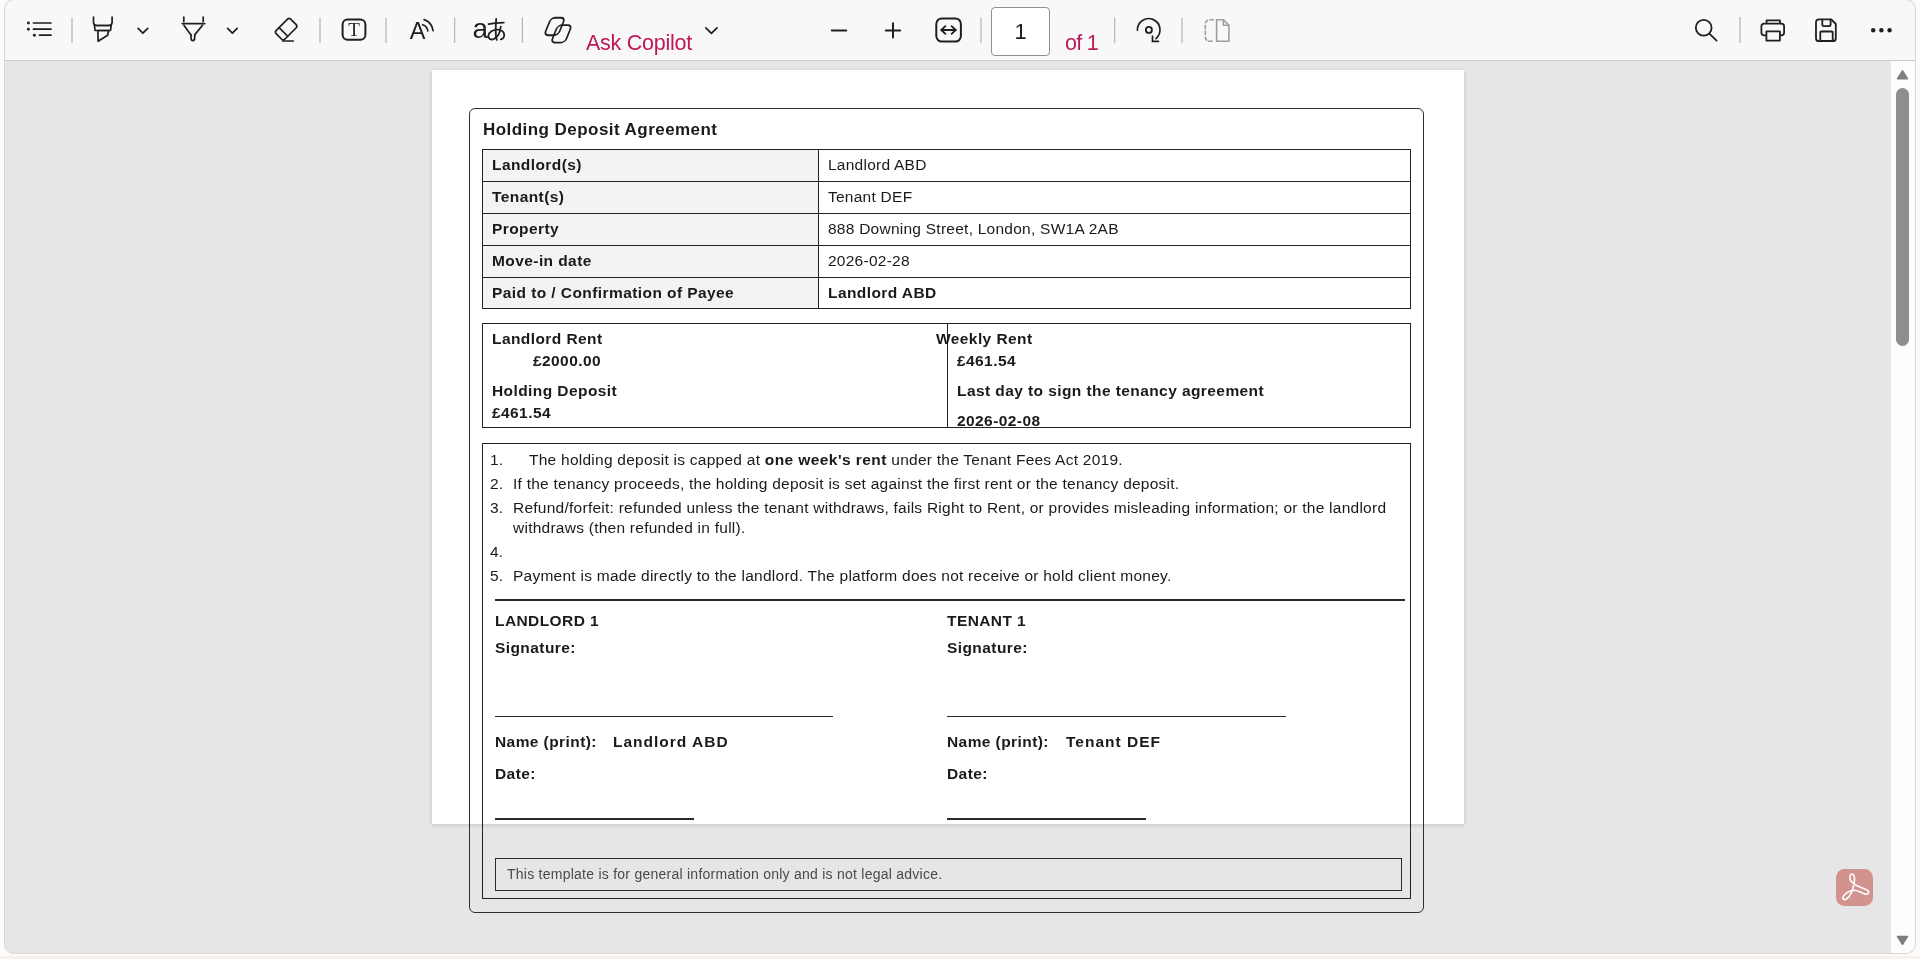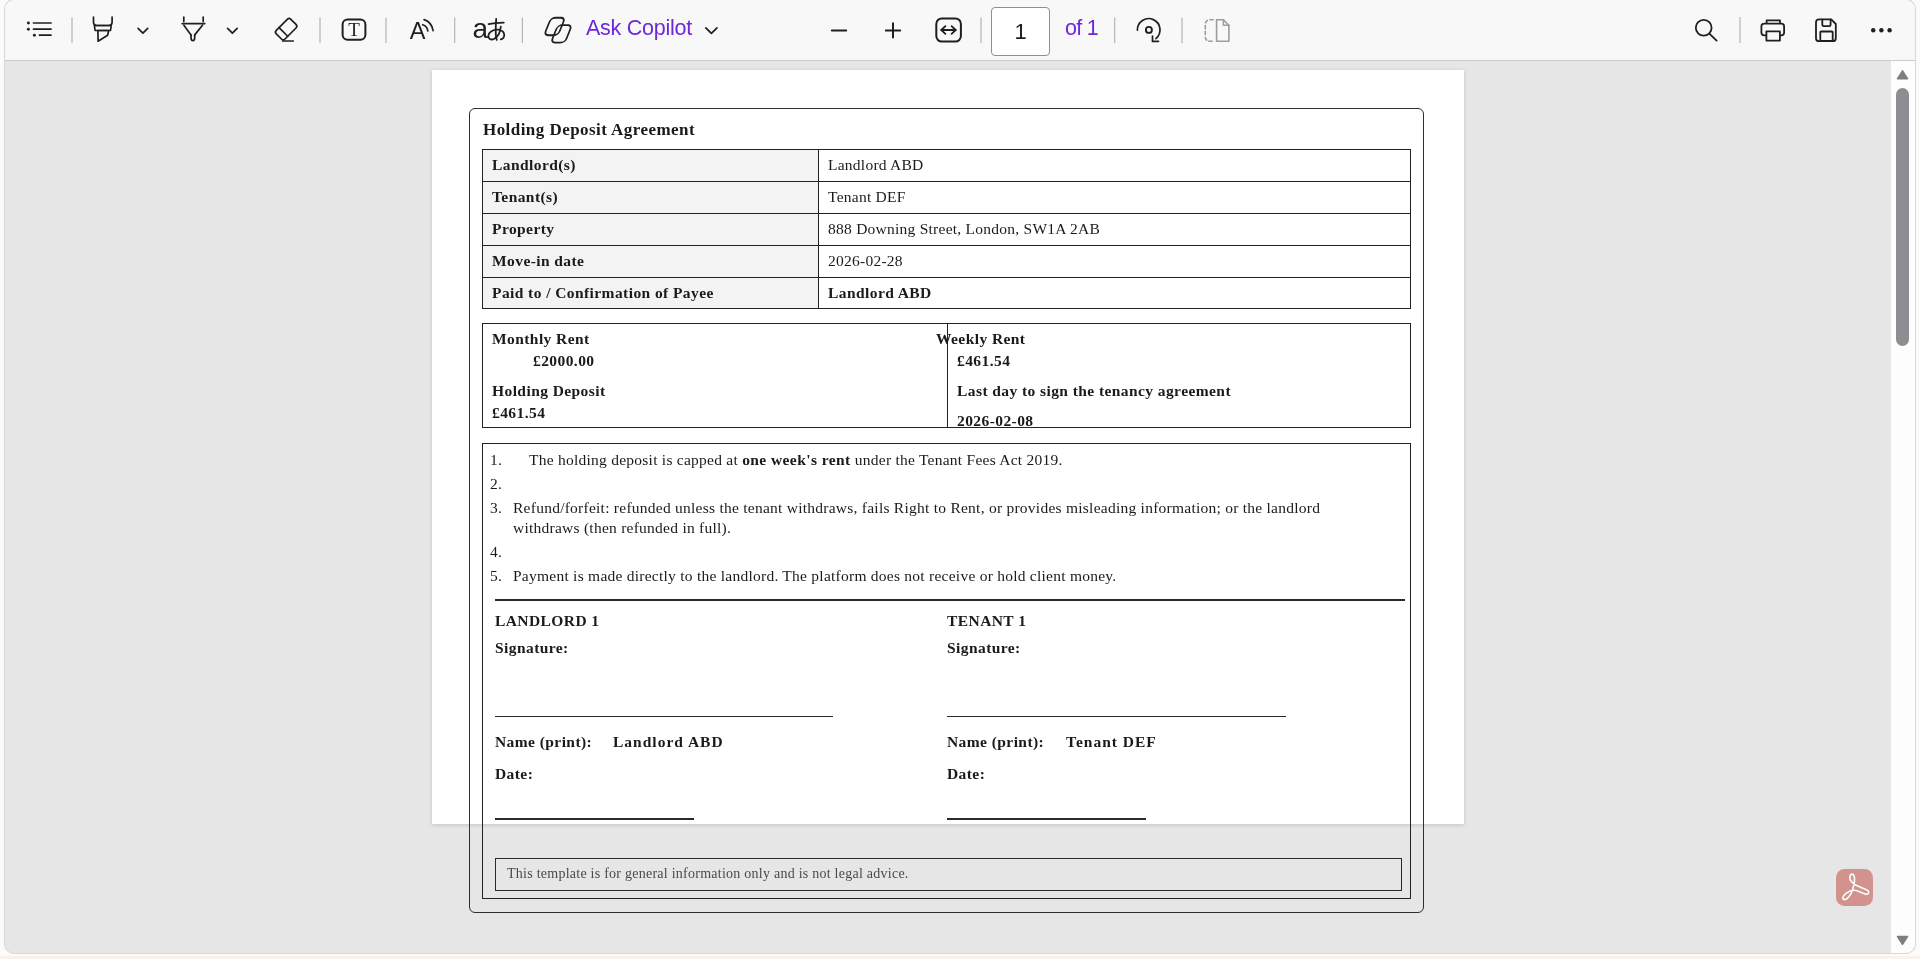--- a/index.html
+++ b/index.html
@@ -4,31 +4,31 @@
 <style>
   html,body{margin:0;padding:0;}
   body{width:1920px;height:959px;overflow:hidden;background:#fbfbfb;
        font-family:"Liberation Sans", sans-serif;}
   .abs{position:absolute;}
   #win{position:absolute;left:5px;top:0;width:1910px;height:953px;
        background:#e6e6e6;border-radius:9px;overflow:hidden;
        box-shadow:0 0 0 1px #d8d8d8;}
   #toolbar{position:absolute;left:0;top:0;width:100%;height:60px;
        background:#f8f8f8;border-bottom:1px solid #cbcbcb;}
-  .tbtext{position:absolute;color:#6d28d9;font-size:21.5px;line-height:40px;top:8px;white-space:nowrap;letter-spacing:-0.25px;}
+  .tbtext{position:absolute;color:#be185d;font-size:21.5px;line-height:40px;top:23px;white-space:nowrap;letter-spacing:-0.25px;}
   #pagebox{position:absolute;left:986px;top:7px;width:57px;height:47px;background:#fff;
        border:1px solid #8f8f8f;border-radius:4px;color:#1b1b1b;font-size:22px;
        text-align:center;line-height:47px;}
   #strip{position:absolute;left:0;top:956px;width:1920px;height:3px;background:#f9f1ed;}
   
   #sbtrack{position:absolute;left:1886px;top:61px;width:24px;height:892px;background:#fdfdfd;}
   #sbthumb{position:absolute;left:1891px;top:88px;width:12.5px;height:258px;background:#8d8e91;border-radius:6.5px;}
   
   #page{position:absolute;left:427px;top:70px;width:1032px;height:754px;background:#fff;
-        box-shadow:0 1px 4px rgba(0,0,0,0.15);font-family:Liberation Serif, serif;}
+        box-shadow:0 1px 4px rgba(0,0,0,0.15);}
   #page .t{position:absolute;white-space:nowrap;color:#1a1a1a;font-size:15.5px;letter-spacing:0.25px;}
   #page .t.b, #page .t .b{letter-spacing:0.42px;}
   .b{font-weight:bold;}
   #docbox{position:absolute;left:37px;top:38px;width:955px;height:805px;
         border:1.5px solid #2e2e2e;border-radius:6px;box-sizing:border-box;}
   .box{position:absolute;border:1px solid #222;box-sizing:border-box;}
   .line{position:absolute;background:#2a2a2a;height:1.5px;}
 </style>
 </head>
 <body>
@@ -56,33 +56,34 @@
     <div class="t" style="left:396px;top:116px;line-height:22px;">Tenant DEF</div>
     <div class="t b" style="left:60px;top:148px;line-height:22px;">Property</div>
     <div class="t" style="left:396px;top:148px;line-height:22px;">888 Downing Street, London, SW1A 2AB</div>
     <div class="t b" style="left:60px;top:180px;line-height:22px;">Move-in date</div>
     <div class="t" style="left:396px;top:180px;line-height:22px;">2026-02-28</div>
     <div class="t b" style="left:60px;top:212px;line-height:22px;">Paid to / Confirmation of Payee</div>
     <div class="t b" style="left:396px;top:212px;line-height:22px;">Landlord ABD</div>
 
     <div class="box" style="left:50px;top:253px;width:929px;height:105px;"></div>
     <div class="abs" style="left:515px;top:253px;width:1px;height:105px;background:#222;"></div>
-    <div class="t b" style="left:60px;top:258px;line-height:22px;">Monthly Rent</div>
+    <div class="t b" style="left:60px;top:258px;line-height:22px;">Landlord Rent</div>
     <div class="t b" style="left:60px;top:280px;line-height:22px;margin-left:41px;">£2000.00</div>
     <div class="t b" style="left:60px;top:309.5px;line-height:22px;">Holding Deposit</div>
     <div class="t b" style="left:60px;top:331.5px;line-height:22px;">£461.54</div>
     <div class="t b" style="left:504px;top:258px;line-height:22px;">Weekly Rent</div>
     <div class="t b" style="left:525px;top:280px;line-height:22px;">£461.54</div>
     <div class="t b" style="left:525px;top:309.5px;line-height:22px;">Last day to sign the tenancy agreement</div>
     <div class="t b" style="left:525px;top:340px;line-height:22px;">2026-02-08</div>
 
     <div class="box" style="left:50px;top:373px;width:929px;height:456px;"></div>
     <div class="t" style="left:58px;top:379.7px;line-height:20px;">1.</div>
     <div class="t" style="left:97px;top:379.7px;line-height:20px;">The holding deposit is capped at <span class="b">one week's rent</span> under the Tenant Fees Act 2019.</div>
     <div class="t" style="left:58px;top:404.2px;line-height:20px;">2.</div>
+    <div class="t" style="left:81px;top:404.2px;line-height:20px;">If the tenancy proceeds, the holding deposit is set against the first rent or the tenancy deposit.</div>
     <div class="t" style="left:58px;top:428.2px;line-height:20px;">3.</div>
     <div class="t" style="left:81px;top:428.2px;line-height:20px;">Refund/forfeit: refunded unless the tenant withdraws, fails Right to Rent, or provides misleading information; or the landlord</div>
     <div class="t" style="left:81px;top:448.3px;line-height:20px;">withdraws (then refunded in full).</div>
     <div class="t" style="left:58px;top:472.3px;line-height:20px;">4.</div>
     <div class="t" style="left:58px;top:496.3px;line-height:20px;">5.</div>
     <div class="t" style="left:81px;top:496.3px;line-height:20px;">Payment is made directly to the landlord. The platform does not receive or hold client money.</div>
 
     <div class="line" style="left:63px;top:529px;width:910px;"></div>
     <div class="t b" style="left:63px;top:540px;line-height:22px;">LANDLORD 1</div>
     <div class="t b" style="left:515px;top:540px;line-height:22px;">TENANT 1</div>

